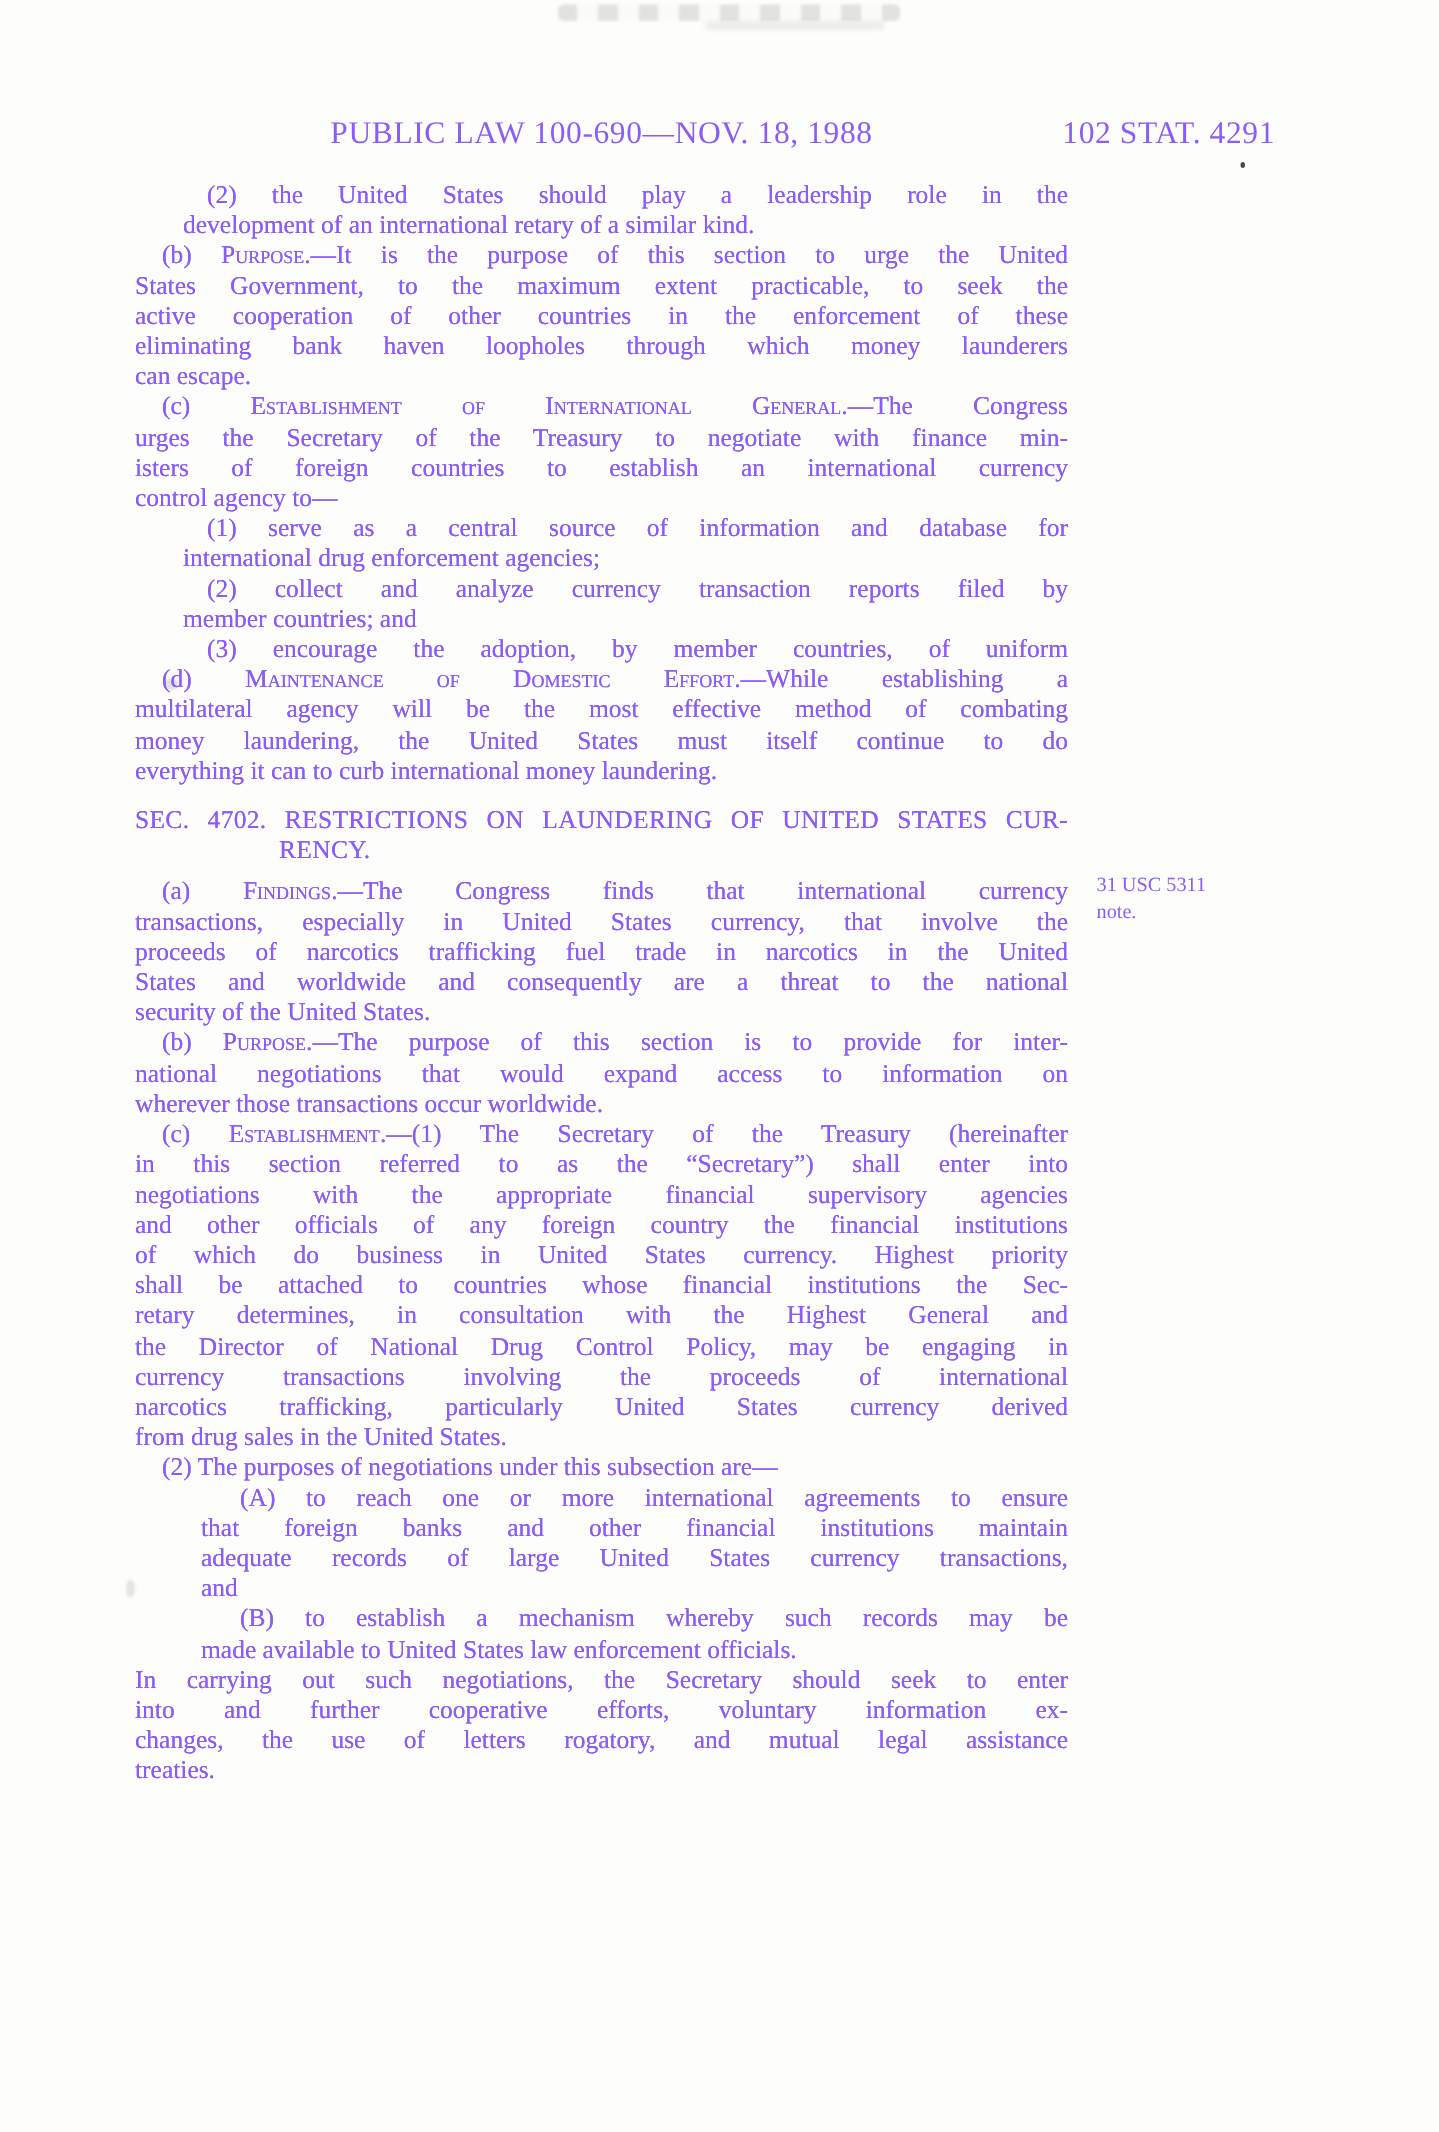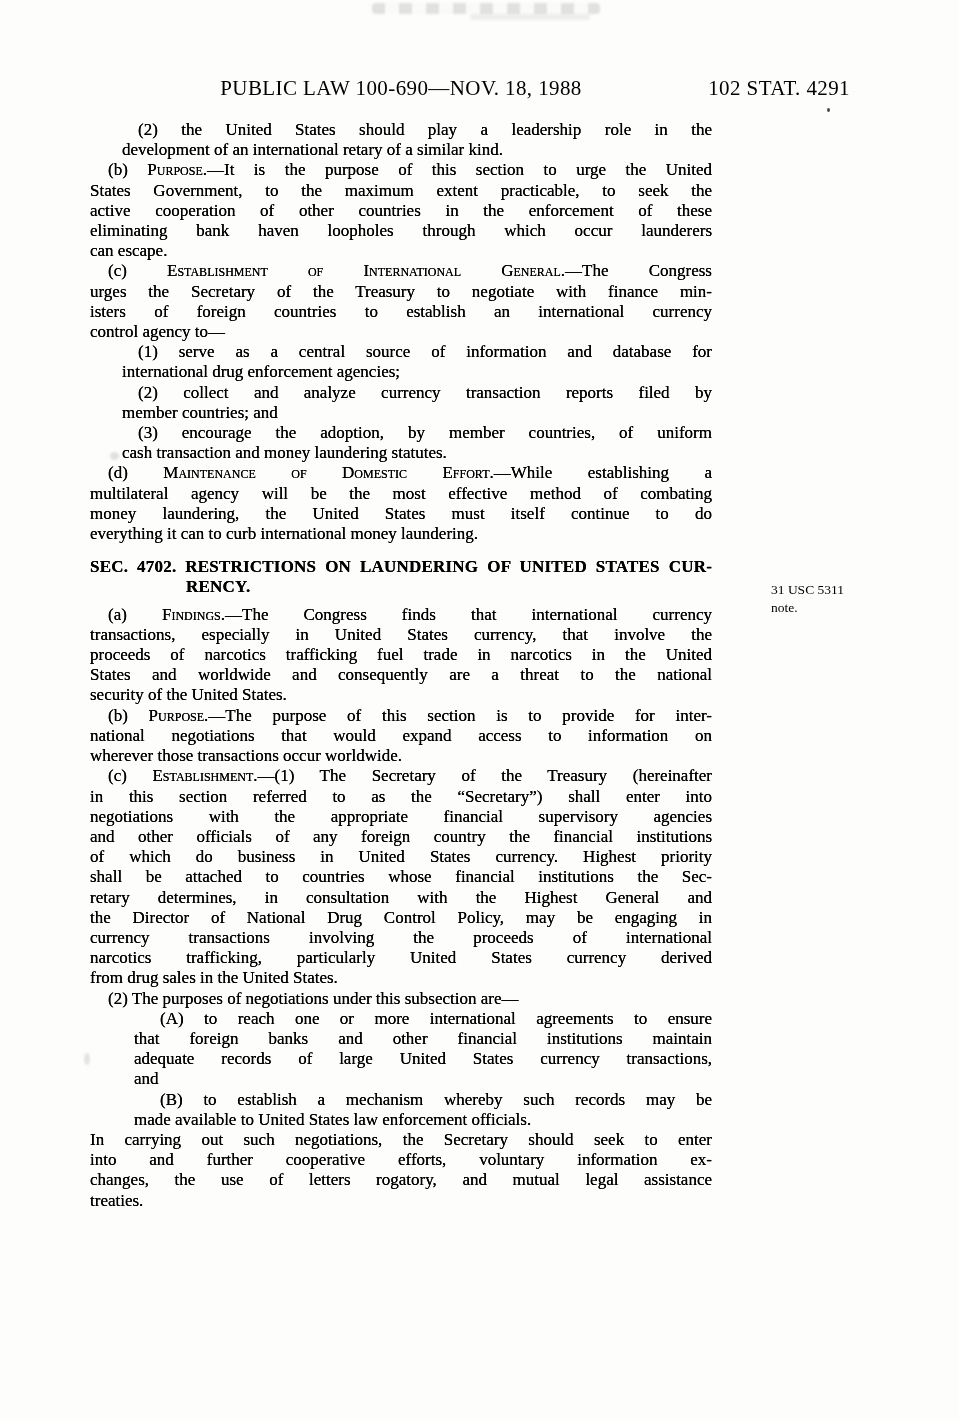--- a/index.html
+++ b/index.html
@@ -44,31 +44,31 @@
   }
   .para { margin: 0; }
   .line { text-align: justify; text-align-last: justify; }
   .line.last { text-align-last: left; }
   .p-flush-indent > .line:first-child { text-indent: 18px; }
   .p-item1 { margin-left: 32px; }
   .p-item1 > .line:first-child { text-indent: 16px; }
   .p-item2 { margin-left: 44px; }
   .p-item2 > .line:first-child { text-indent: 26px; }
   .p-heading {
-    font-weight: 700;
+    font-weight: 400;
     margin: 13px 0 7px 0;
     letter-spacing: 0.2px;
   }
   .p-heading > .line { padding-left: 96px; }
   .p-heading > .line:first-child { padding-left: 0; }
   .sc { font-variant: small-caps; }
   
   .margin-note {
     position: absolute;
-    left: 771px;
+    left: 731px;
     top: 581px;
     font-size: 13.5px;
     line-height: 18px;
     white-space: nowrap;
   }
   
   .smudge-top {
     position: absolute;
     left: 372px;
     top: 3px;
@@ -116,59 +116,58 @@
     width: 6px;
     height: 12px;
     background: rgba(150,150,150,0.25);
     filter: blur(1px);
     border-radius: 50%;
   }
 </style>
 </head>
 <body>
 
-<div class="page" style="color: #000000; background: rgb(253, 253, 252);">
+<div class="page" style="color: #8b5cf6; background: rgb(253, 253, 252);">
   <div class="smudge-top"></div>
   <div class="smudge-top2"></div>
   <div class="dot-artifact"></div>
   <div class="speck-1"></div>
   <div class="speck-2"></div>
 
   <div class="law-title">PUBLIC LAW 100-690—NOV. 18, 1988</div>
   <div class="stat-number">102 STAT. 4291</div>
 
   <div id="text-column">
       <div class="para p-item1">
         <div class="line"><span>(2) the United States should play a leadership role in the</span></div>
         <div class="line last"><span>development of an international retary of a similar kind.</span></div>
       </div>
       <div class="para p-flush-indent">
         <div class="line"><span>(b) </span><span class="sc">Purpose</span><span>.—It is the purpose of this section to urge the United</span></div>
         <div class="line"><span>States Government, to the maximum extent practicable, to seek the</span></div>
         <div class="line"><span>active cooperation of other countries in the enforcement of these</span></div>
-        <div class="line"><span>eliminating bank haven loopholes through which occur launderers</span></div>
+        <div class="line"><span>eliminating bank haven loopholes through which money launderers</span></div>
         <div class="line last"><span>can escape.</span></div>
       </div>
       <div class="para p-flush-indent">
         <div class="line"><span>(c) </span><span class="sc">Establishment of International General</span><span>.—The Congress</span></div>
         <div class="line"><span>urges the Secretary of the Treasury to negotiate with finance min-</span></div>
         <div class="line"><span>isters of foreign countries to establish an international currency</span></div>
         <div class="line last"><span>control agency to—</span></div>
       </div>
       <div class="para p-item1">
         <div class="line"><span>(1) serve as a central source of information and database for</span></div>
         <div class="line last"><span>international drug enforcement agencies;</span></div>
       </div>
       <div class="para p-item1">
         <div class="line"><span>(2) collect and analyze currency transaction reports filed by</span></div>
         <div class="line last"><span>member countries; and</span></div>
       </div>
       <div class="para p-item1">
         <div class="line"><span>(3) encourage the adoption, by member countries, of uniform</span></div>
-        <div class="line last"><span>cash transaction and money laundering statutes.</span></div>
       </div>
       <div class="para p-flush-indent">
         <div class="line"><span>(d) </span><span class="sc">Maintenance of Domestic Effort</span><span>.—While establishing a</span></div>
         <div class="line"><span>multilateral agency will be the most effective method of combating</span></div>
         <div class="line"><span>money laundering, the United States must itself continue to do</span></div>
         <div class="line last"><span>everything it can to curb international money laundering.</span></div>
       </div>
       <div class="para p-heading">
         <div class="line"><span>SEC. 4702. RESTRICTIONS ON LAUNDERING OF UNITED STATES CUR-</span></div>
         <div class="line last"><span>RENCY.</span></div>

